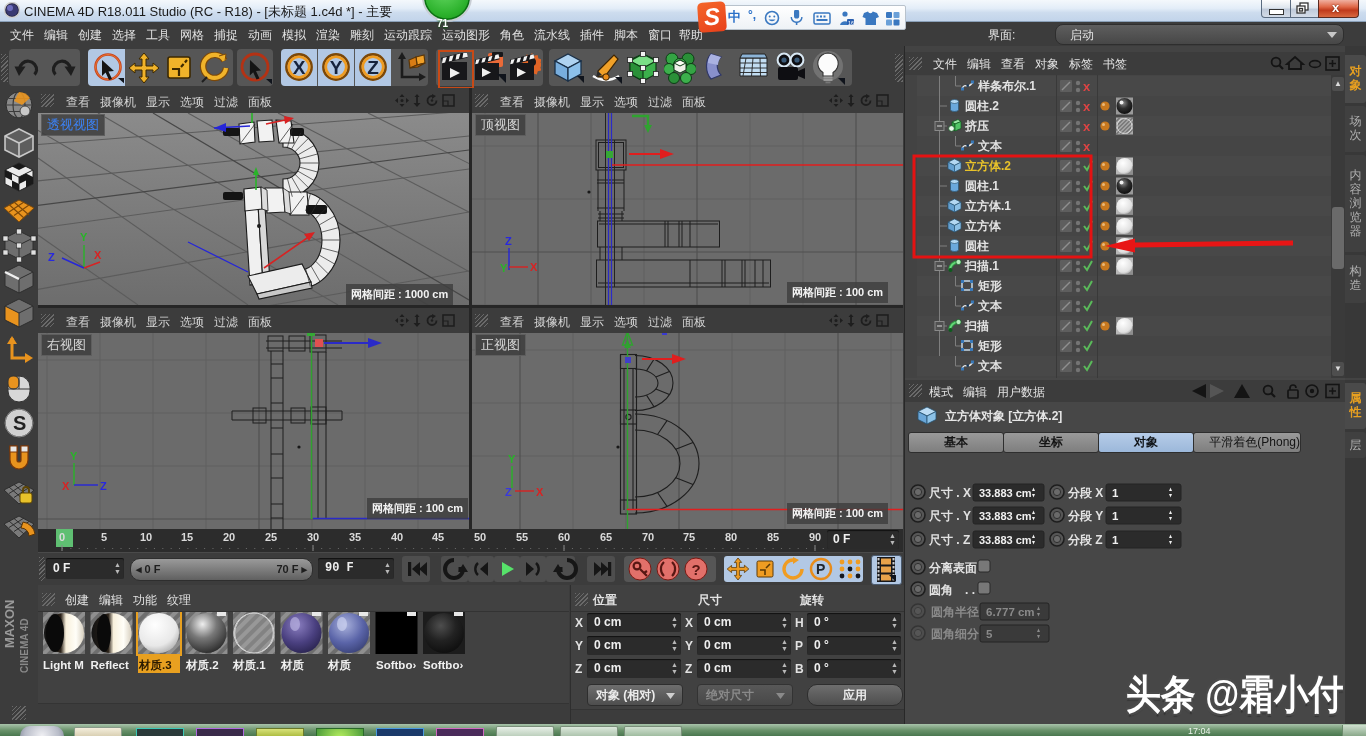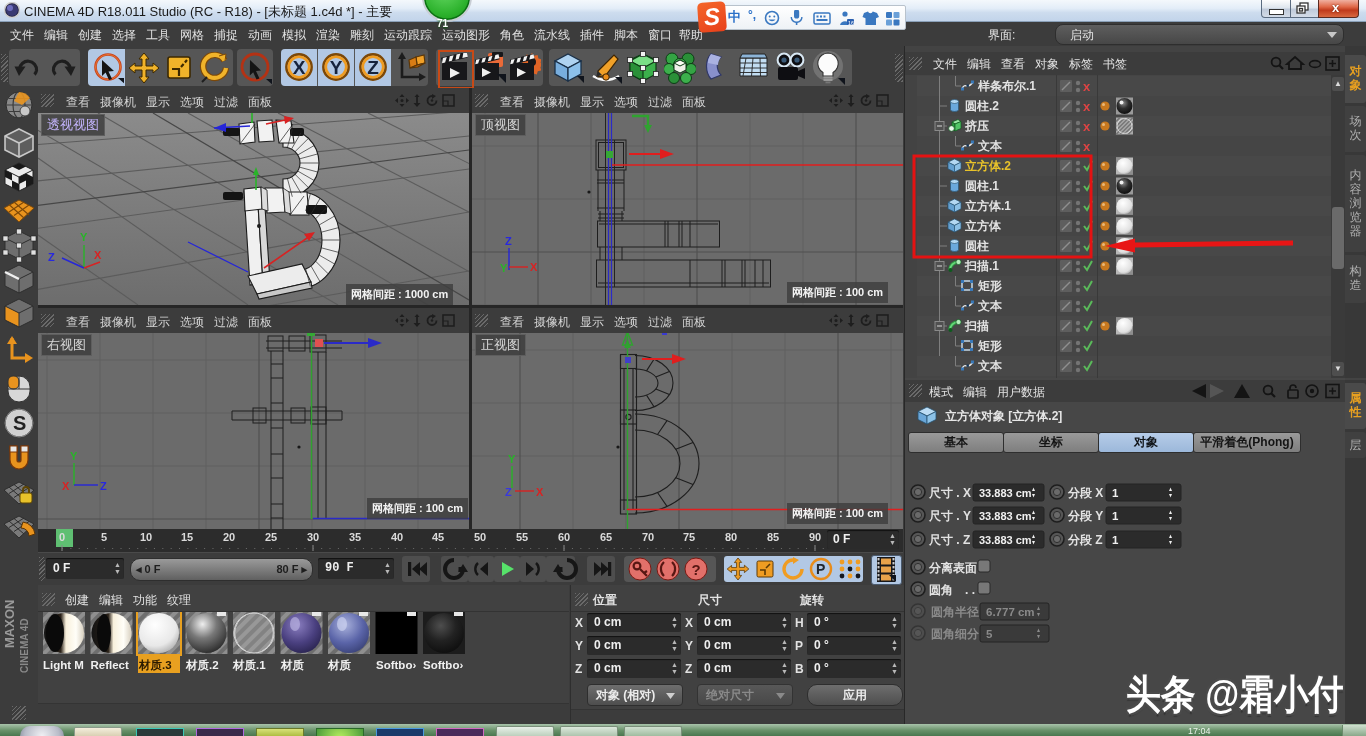--- a/index.html
+++ b/index.html
@@ -508,21 +508,21 @@
       <path d="M7 0 l2.5 3 h-5z M7 13 l2.5-3 h-5z M0 6.5 l3-2.5 v5z M14 6.5 l-3-2.5 v5z" stroke="none"></path>
           <circle cx="7" cy="6.5" r="1.5" stroke="none"></circle>
       <path d="M22 0 l2.5 3 h-5z M22 13 l3.5-4 h-7z" stroke="none"></path>
           <line x1="22" y1="2" x2="22" y2="10" stroke-width="1.8"></line>
       <path d="M37 2 a4.5 4.5 0 1 0 4.5 4.5" fill="none" stroke-width="1.8"></path>
           <polygon points="37,0 41,2 37,5" stroke="none"></polygon>
           <circle cx="37" cy="6.5" r="1.2" stroke="none"></circle>
       <rect x="48" y="1" width="11" height="11" fill="none" stroke-width="1.6"></rect>
           <path d="M48 7 h5 v5" fill="none" stroke-width="1.2"></path>
     </svg>
-    <div class="abs" style="left:3px;top:26px;background:#3d3d3dd9;border:1px solid #5e5e5e;color:#c4b5fd;font-size:13px;padding:1px 5px;">透视视图</div>
+    <div class="abs" style="left:3px;top:26px;background:#3d3d3dd9;border:1px solid #5e5e5e;color:#3b82f6;font-size:13px;padding:1px 5px;">透视视图</div>
     <div class="abs" style="left:308px;top:196px;background:#3d3d3dcc;color:#f2f2f2;font-size:11px;font-weight:bold;padding:3px 5px;white-space:nowrap;">网格间距 : 1000 cm</div>
   </div>
 
   <div class="abs" style="left:434px;top:0px;width:431px;height:217px;overflow:hidden;">
     <svg width="431" height="217" viewBox="0 0 431 217">
       <rect x="0" y="25" width="431" height="192" fill="#6b6b6b"></rect>
       <g stroke="#616161" stroke-width="1">
         <path d="M13 25 V217 M119 25 V217 M172 25 V217 M278 25 V217 M331 25 V217 M119 25 V217"></path>
         <path d="M0 58 H431 M0 111 H431 M0 217 H431"></path>
       </g>
@@ -736,21 +736,21 @@
     </svg>
     <div class="fld abs" style="left:789px;top:1px;width:72px;height:19px;"><span style="margin-left:6px;line-height:19px;">0 F</span>
       <div class="spin">▲<br>▼</div></div>
   </div>
 
   <div class="abs" style="left:0;top:23px;width:865px;height:33px;background:#3c3c3c;border-top:1px solid #4a4a4a;">
     <div class="abs grip" style="left:1px;top:4px;width:6px;height:24px;"></div>
     <div class="fld abs" style="left:8px;top:5px;width:78px;height:21px;"><span style="margin-left:7px;line-height:21px;">0 F</span><div class="spin" style="top:3px;bottom:3px;">▲<br>▼</div></div>
     <div class="abs" style="left:92px;top:5px;width:181px;height:21px;border-radius:10px;background:linear-gradient(#9a9a9a,#606060);border:1px solid #2e2e2e;color:#1e1e1e;font-size:11px;font-weight:bold;">
       <span class="abs" style="left:5px;top:4px;">◂ 0 F</span>
-          <span class="abs" style="right:5px;top:4px;">80 F ▸</span>
+          <span class="abs" style="right:5px;top:4px;">70 F ▸</span>
     </div>
     <div class="fld abs" style="left:280px;top:5px;width:76px;height:21px;"><span style="margin-left:7px;line-height:21px;font-family:Liberation Mono, monospace;">90 F</span><div class="spin" style="top:3px;bottom:3px;">▲<br>▼</div></div>
 
     <svg class="abs" style="left:364px;top:3px" width="250" height="26" viewBox="0 0 250 26">
       <g fill="#4e4e4e">
             <rect x="0" y="0" width="28" height="26" rx="3"></rect>
             <rect x="39" y="0" width="27" height="26" rx="3"></rect>
             <rect x="66" y="0" width="26" height="26" rx="3"></rect>
             <rect x="92" y="0" width="26" height="26" rx="3"></rect>
             <rect x="118" y="0" width="26" height="26" rx="3"></rect>
@@ -1325,21 +1325,21 @@
     <svg class="abs" style="left:12px;top:28px" width="20" height="19" viewBox="0 0 20 19">
       <polygon points="10,1 19,5.5 10,10 1,5.5" fill="#bcdcf4" stroke="#26506e" stroke-width=".8"></polygon>
       <polygon points="1,5.5 10,10 10,18 1,13.5" fill="#6aa6d8" stroke="#26506e" stroke-width=".8"></polygon>
       <polygon points="19,5.5 10,10 10,18 19,13.5" fill="#8cc2e8" stroke="#26506e" stroke-width=".8"></polygon>
     </svg>
     <div class="abs mtxt" style="left:40px;top:30px;font-weight:bold;color:#e6e6e6;">立方体对象 [立方体.2]</div>
 
     <div class="abs" style="left:3px;top:54px;width:94px;height:19px;background:linear-gradient(#9a9a9a,#7e7e7e);border:1px solid #2e2e2e;border-radius:3px;color:#141414;font-size:12px;font-weight:bold;text-align:center;line-height:18px;">基本</div>
     <div class="abs" style="left:98px;top:54px;width:94px;height:19px;background:linear-gradient(#9a9a9a,#7e7e7e);border:1px solid #2e2e2e;border-radius:3px;color:#141414;font-size:12px;font-weight:bold;text-align:center;line-height:18px;">坐标</div>
     <div class="abs" style="left:193px;top:54px;width:94px;height:19px;background:linear-gradient(#b6cce8,#9cb8da);border:1px solid #2e2e2e;border-radius:3px;color:#101418;font-size:12px;font-weight:bold;text-align:center;line-height:18px;">对象</div>
-    <div class="abs" style="left:288px;top:54px;width:106px;height:19px;background:linear-gradient(#9a9a9a,#7e7e7e);border:1px solid #2e2e2e;border-radius:3px;color:#141414;font-size:12px;font-weight:bold;text-align:center;line-height:18px;">平滑着色(Phong)</div>
+    <div class="abs" style="left:288px;top:54px;width:106px;height:19px;background:linear-gradient(#9a9a9a,#7e7e7e);border:1px solid #2e2e2e;border-radius:3px;color:#141414;font-size:12px;font-weight:normal;text-align:right;line-height:18px;">平滑着色(Phong)</div>
 
     <svg class="abs" style="left:0;top:98px" width="440" height="248" viewBox="0 0 440 248">
 <g opacity="1">
             <circle cx="13" cy="16" r="7" fill="#565656" stroke="#1e1e1e" stroke-width="1.6"></circle>
             <circle cx="13" cy="16" r="3.6" fill="#6a6a6a" stroke="#303030" stroke-width="1"></circle>
           </g>
 <text x="24" y="21" font-family="Liberation Sans" font-size="12" font-weight="bold" fill="#e2e2e2">尺寸 . X</text>
 <rect x="68" y="8" width="71" height="17" rx="2" fill="#2b2b2b" stroke="#242424"></rect>
           <text x="74" y="21" font-family="Liberation Sans" font-size="11" font-weight="bold" fill="#f0f0f0">33.883 cm</text>
           <g fill="#f0f0f0">

